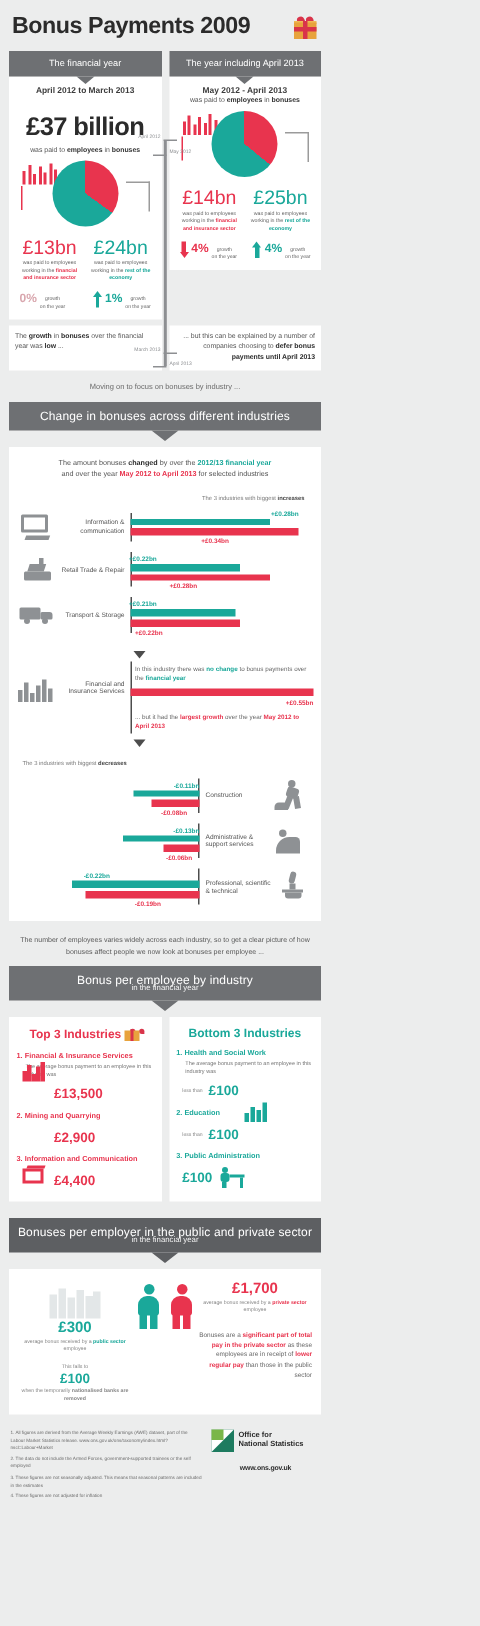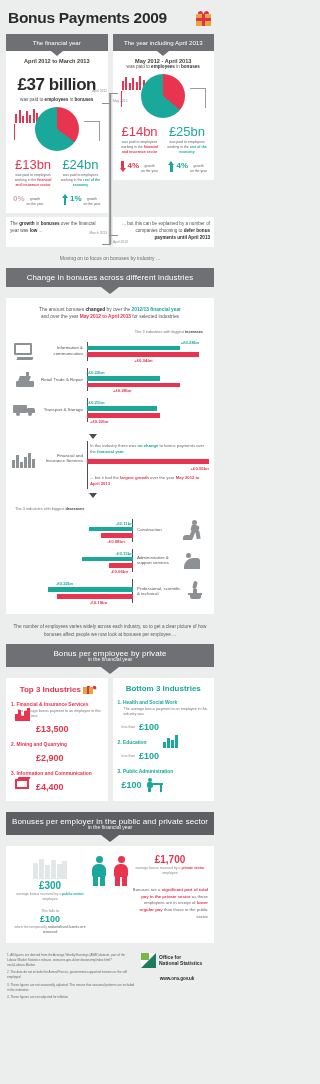--- a/index.html
+++ b/index.html
@@ -532,21 +532,21 @@
           <i style="left:2px;top:12px;width:14px;height:2.5px"></i>
           <i style="left:4px;top:14.5px;width:11px;height:4px;border-radius:0 0 2px 2px"></i>
         </div>
       </div>
     </div>
   </div>
 
   <div class="note">The number of employees varies widely across each industry, so to get a clear picture of how bonuses affect people we now look at bonuses per employee ...</div>
 
   <div class="band" style="margin:4px 6px 0">
-    <div class="t1" style="padding-bottom:1px">Bonus per employee by private</div>
+    <div class="t1" style="padding-bottom:1px">Bonus per employee by industry</div>
     <div class="t2">in the financial year</div>
     <div class="notch"></div>
   </div>
 
   <div class="tb" style="margin-top:11px">
     <div class="c">
       <div class="tbTitle red">
         <span>Top 3 Industries</span>
         <span class="gift" style="width:11px;height:11px">
           <span class="bow">

